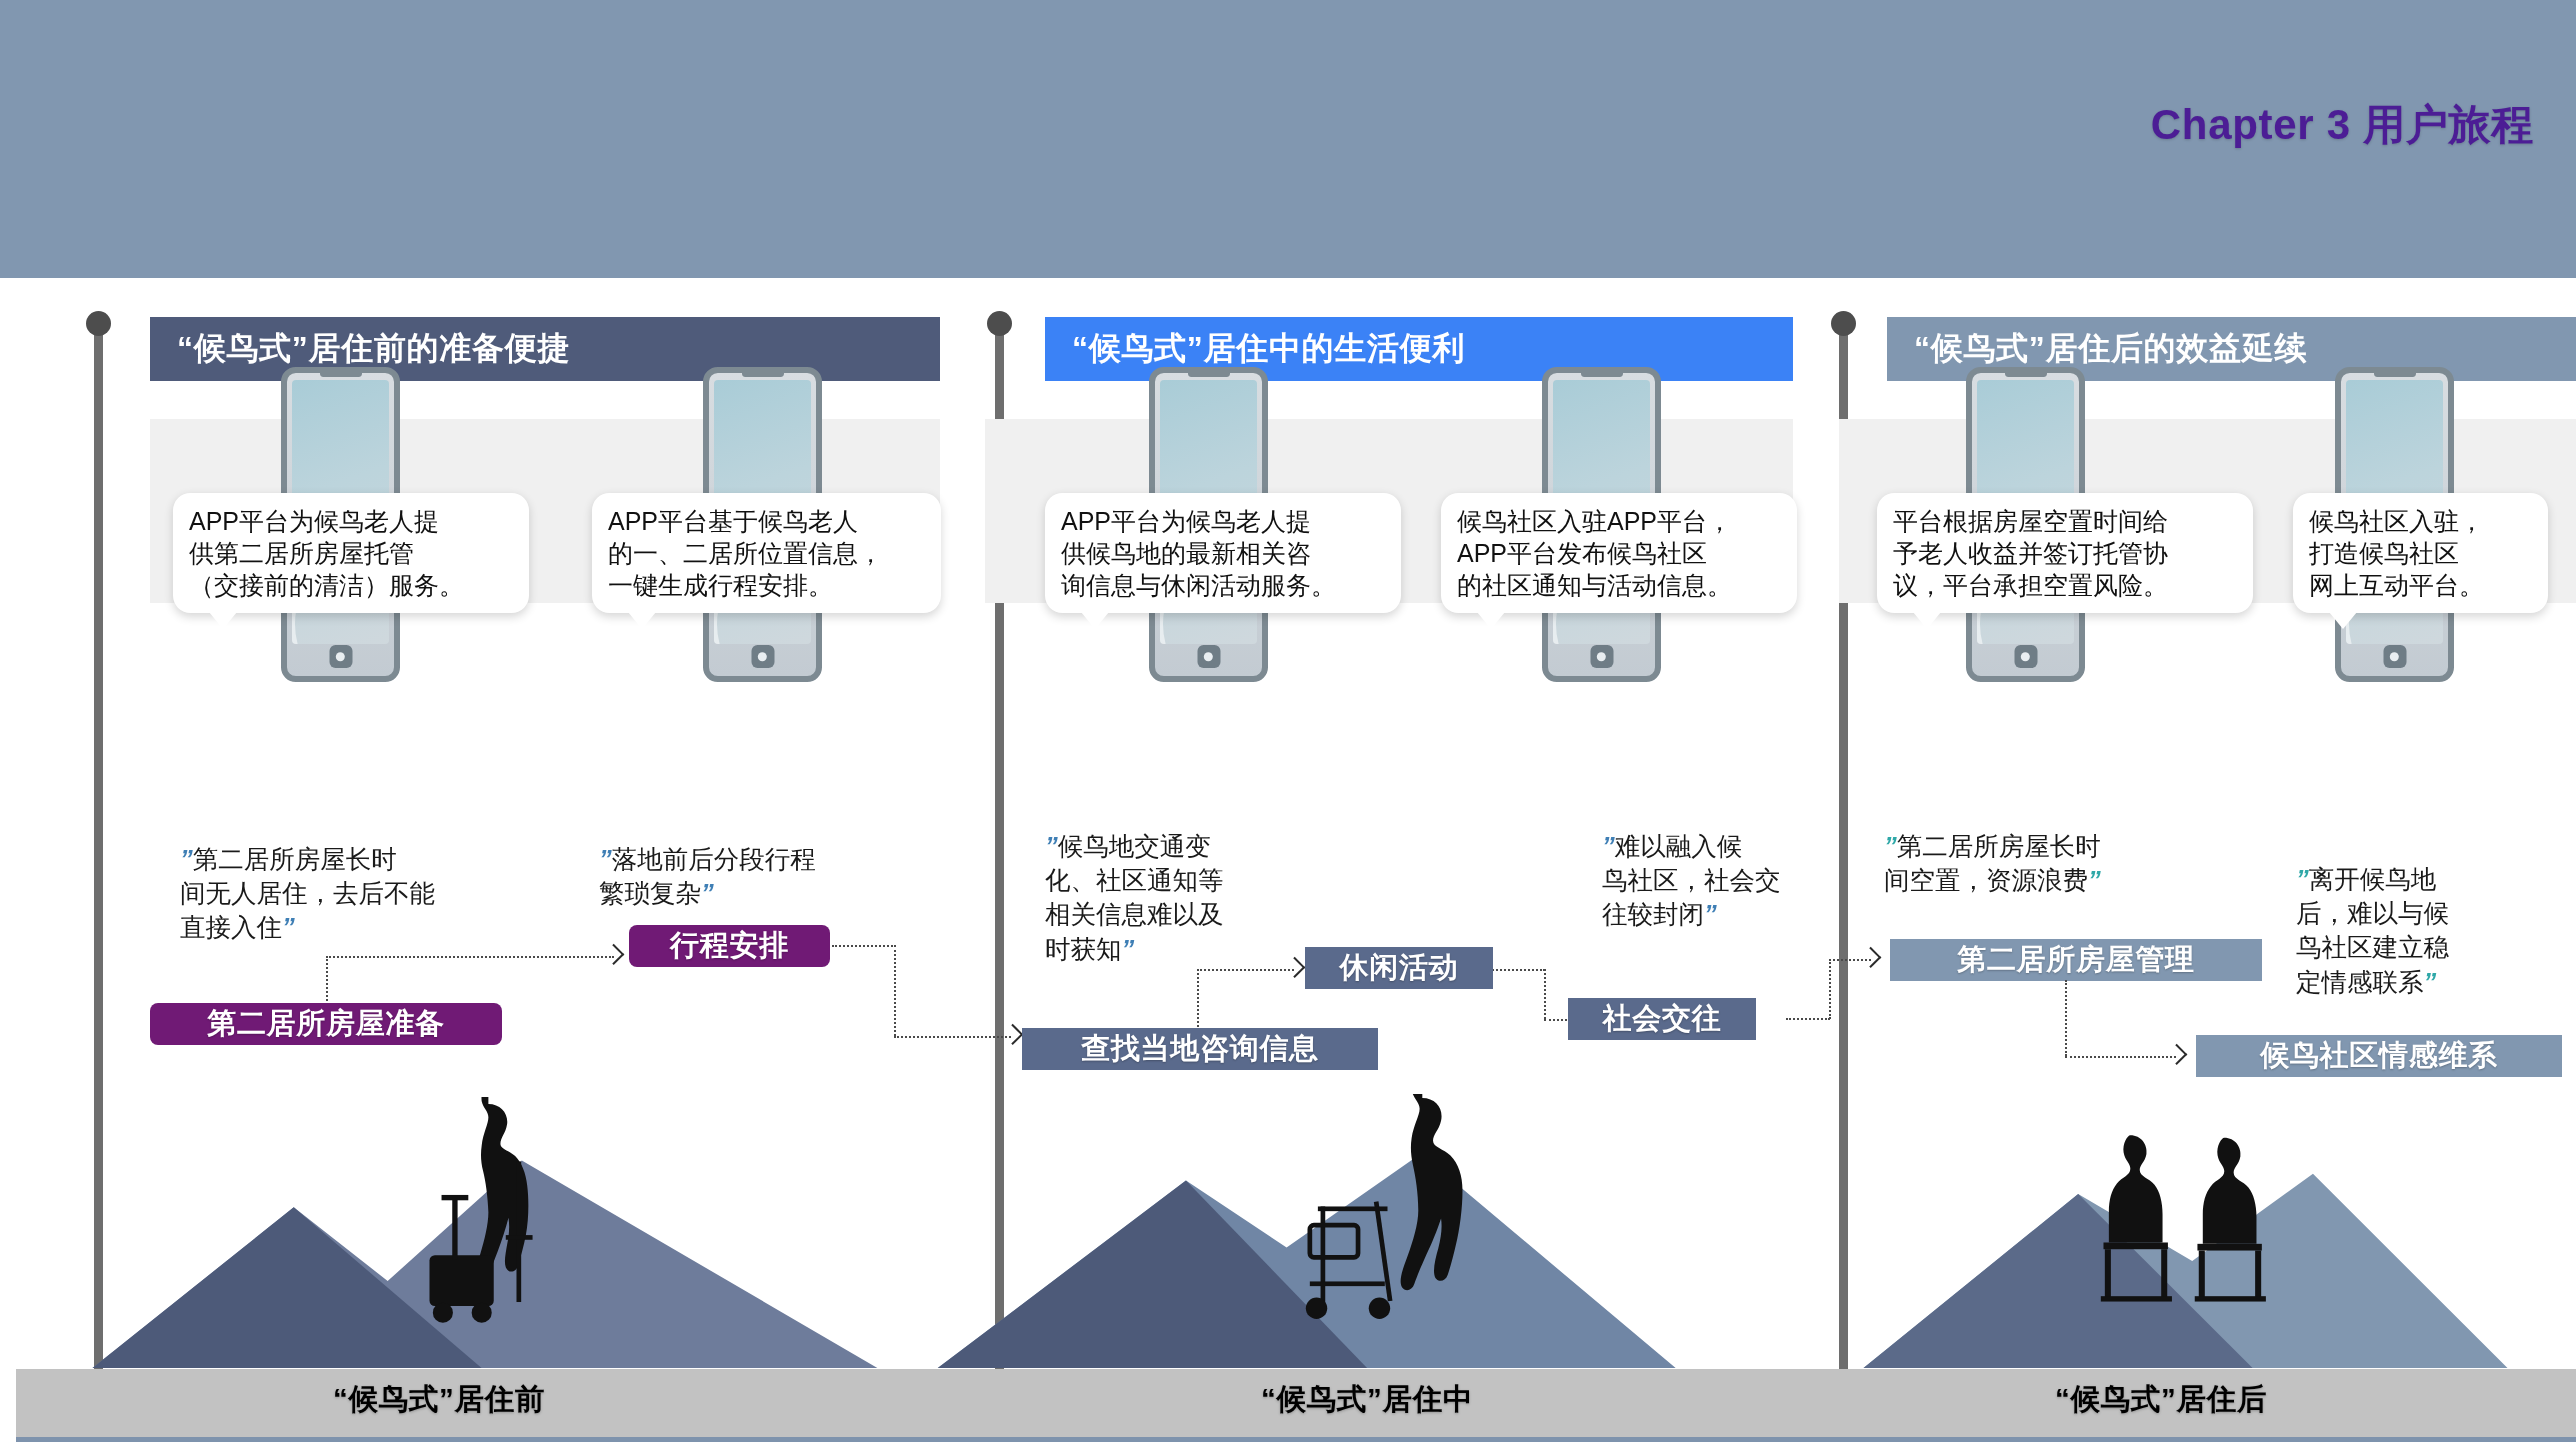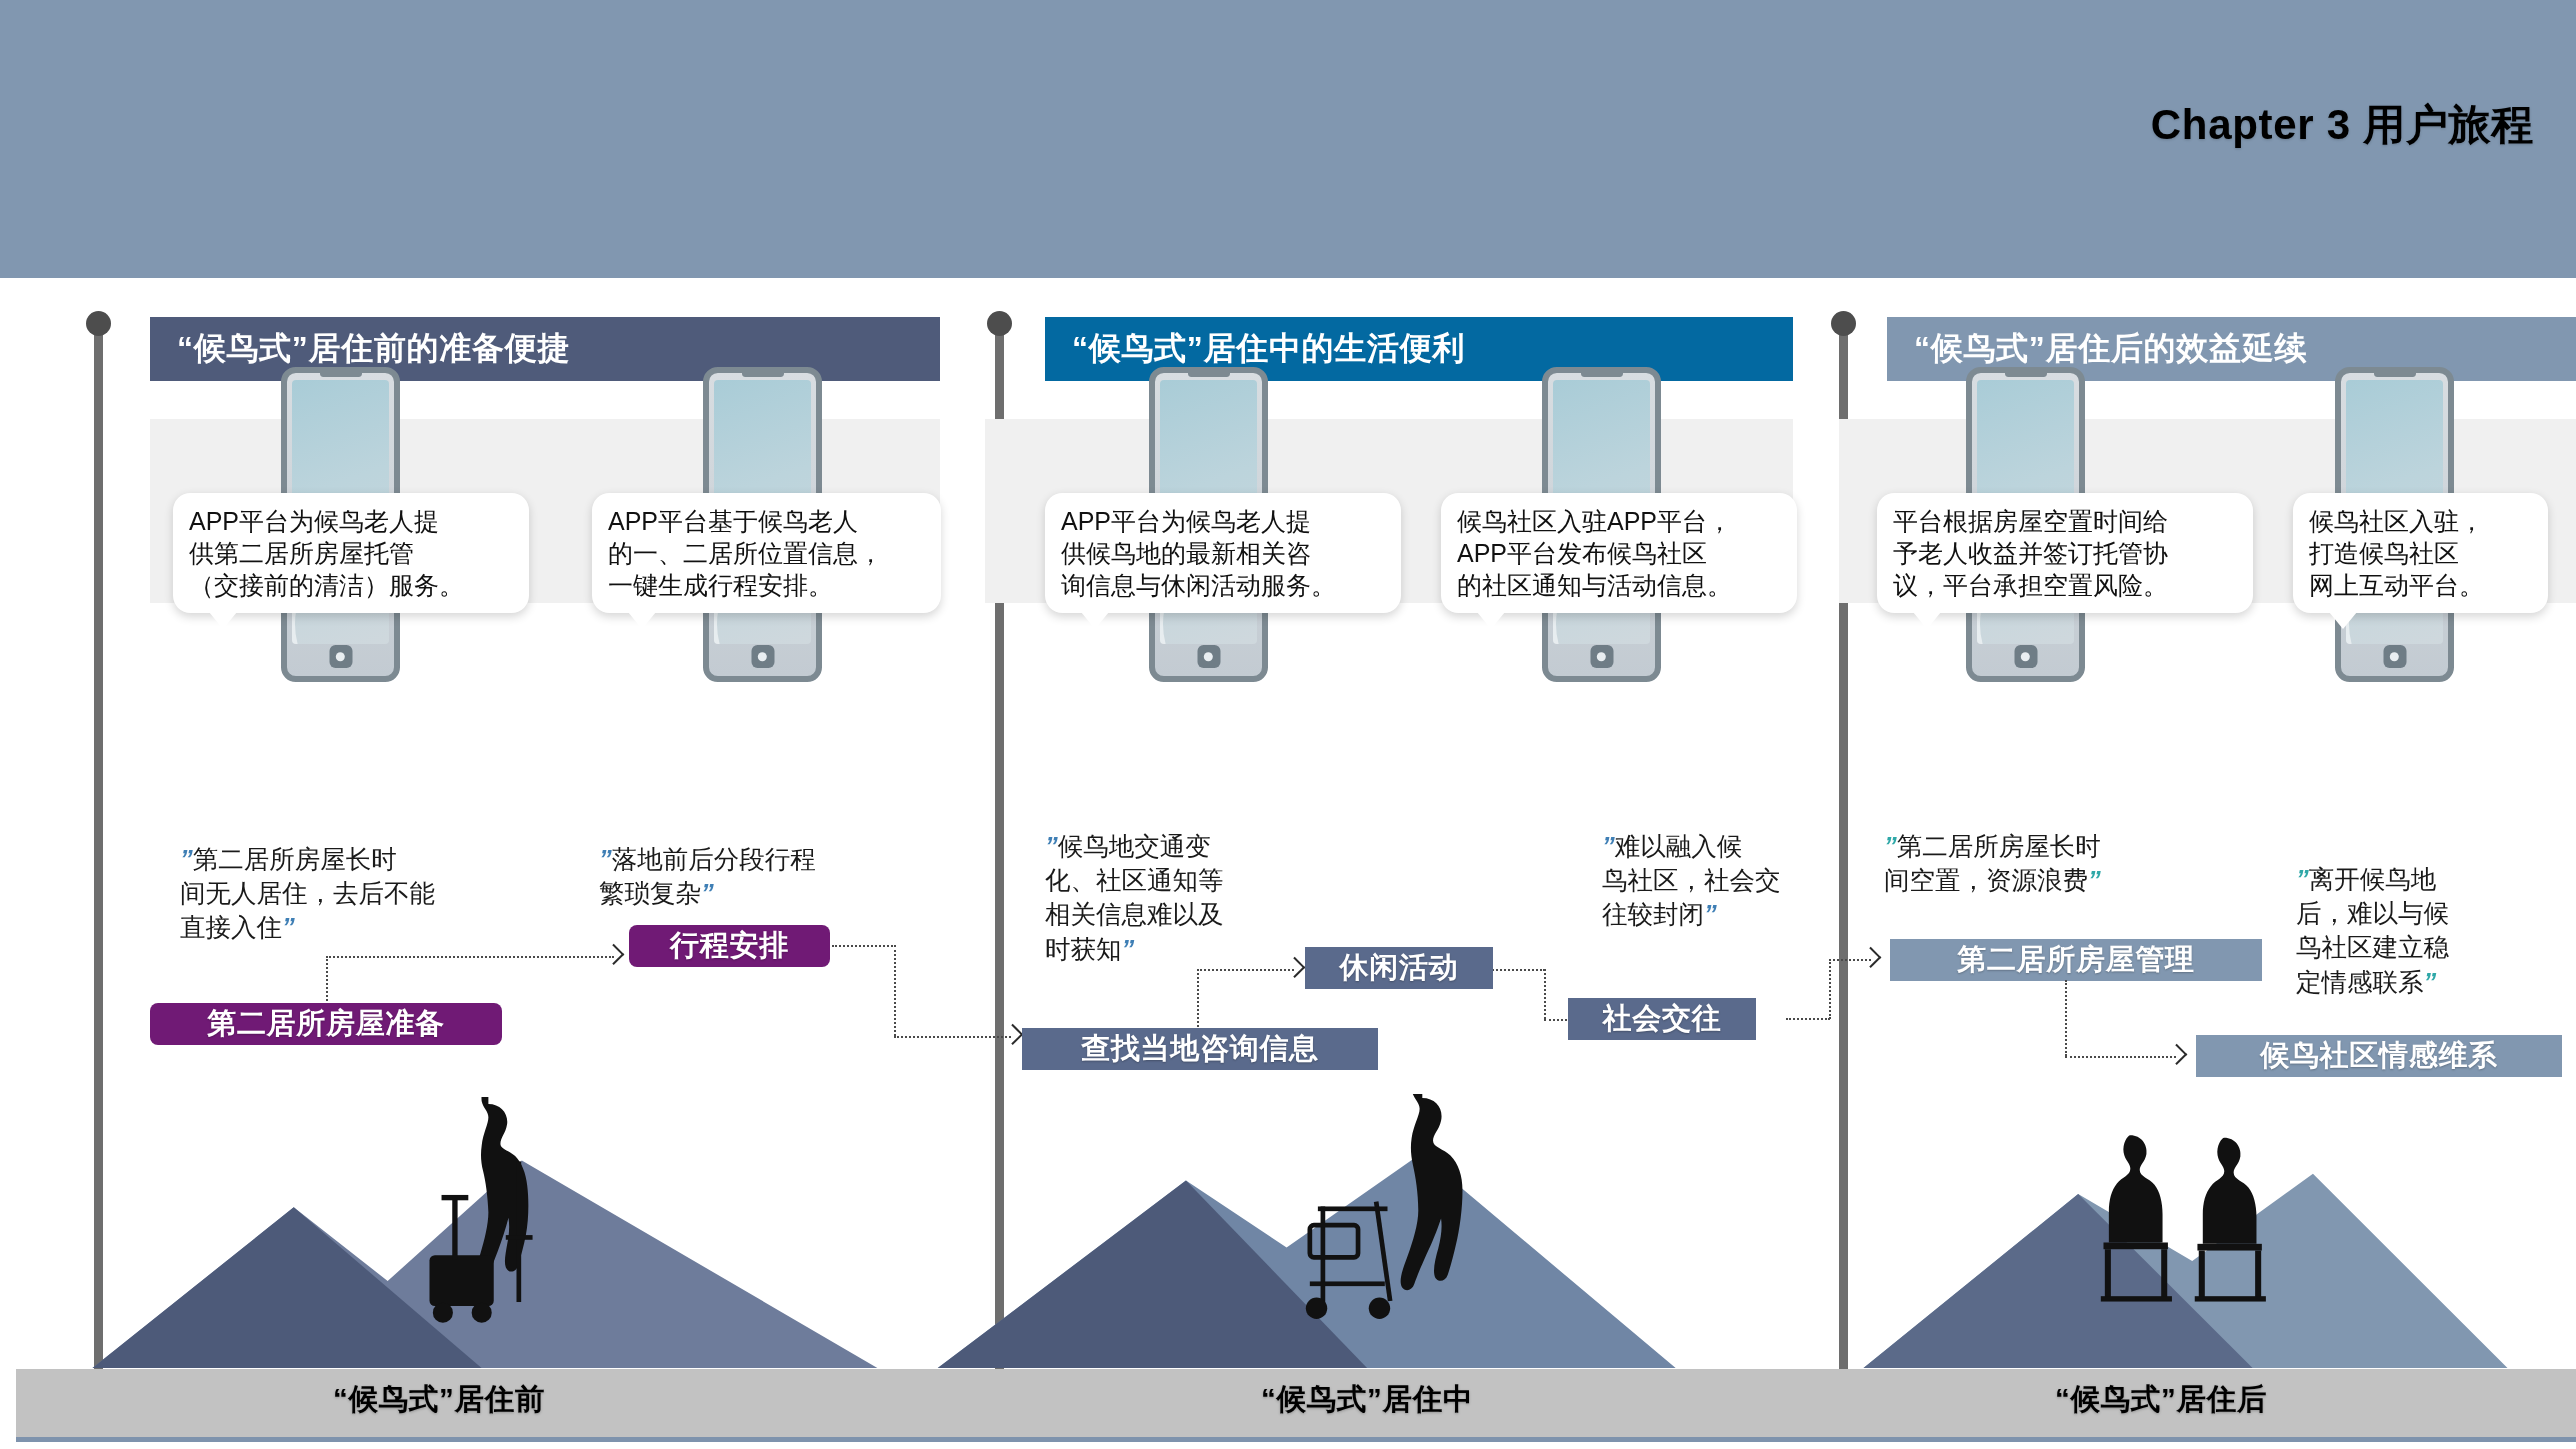--- a/index.html
+++ b/index.html
@@ -11,21 +11,21 @@
   }
 
   
   .header{
     position:absolute; left:0; top:0; width:2576px; height:278px;
     background:#8197b0;
   }
   .header-title{
     position:absolute; right:42px; top:125px;
     transform:translateY(-50%);
-    color:#000000; font-size:42px; font-weight:bold;
+    color:#4c1d95; font-size:42px; font-weight:bold;
     letter-spacing:0.7px; white-space:nowrap;
     text-shadow:0 1.3px 2.7px rgba(0,0,0,.18);
   }
 
   
   .canvas{
     position:absolute; left:0; top:278px; width:2576px; height:1171px;
     background:#ffffff; overflow:hidden;margin-left:12px;
   }
   
@@ -46,21 +46,21 @@
   .pole.p2{ left:983px; }
   .pole.p3{ left:1827px; }
 
   
   .stage-head{
     position:absolute; height:64px; display:flex; align-items:center;
     padding-left:27px; color:#ffffff; font-size:32px; font-weight:bold;
     letter-spacing:0.7px; white-space:nowrap;
   }
   .sh1{ left:138px; top:39px; width:790px; background:#4f5b7a; }
-  .sh2{ left:1033px; top:39px; width:748px; background:#0369a1; }
+  .sh2{ left:1033px; top:39px; width:748px; background:#3b82f6; }
   .sh3{ left:1875px; top:39px; width:698px; background:#8197b0; }
 
   
   .phone-band{
     position:absolute; top:141px; height:184px; background:#f0f0f0;
   }
   .pb1{ left:138px; width:790px; }
   .pb2{ left:973px; width:808px; }
   .pb3{ left:1827px; width:746px; }
 

